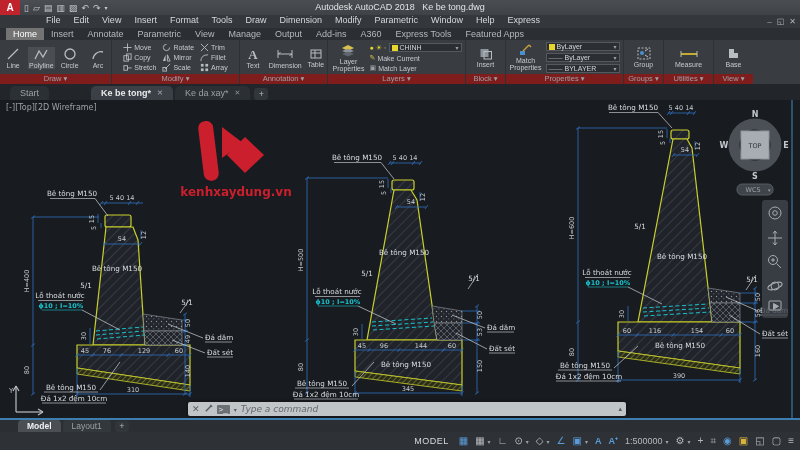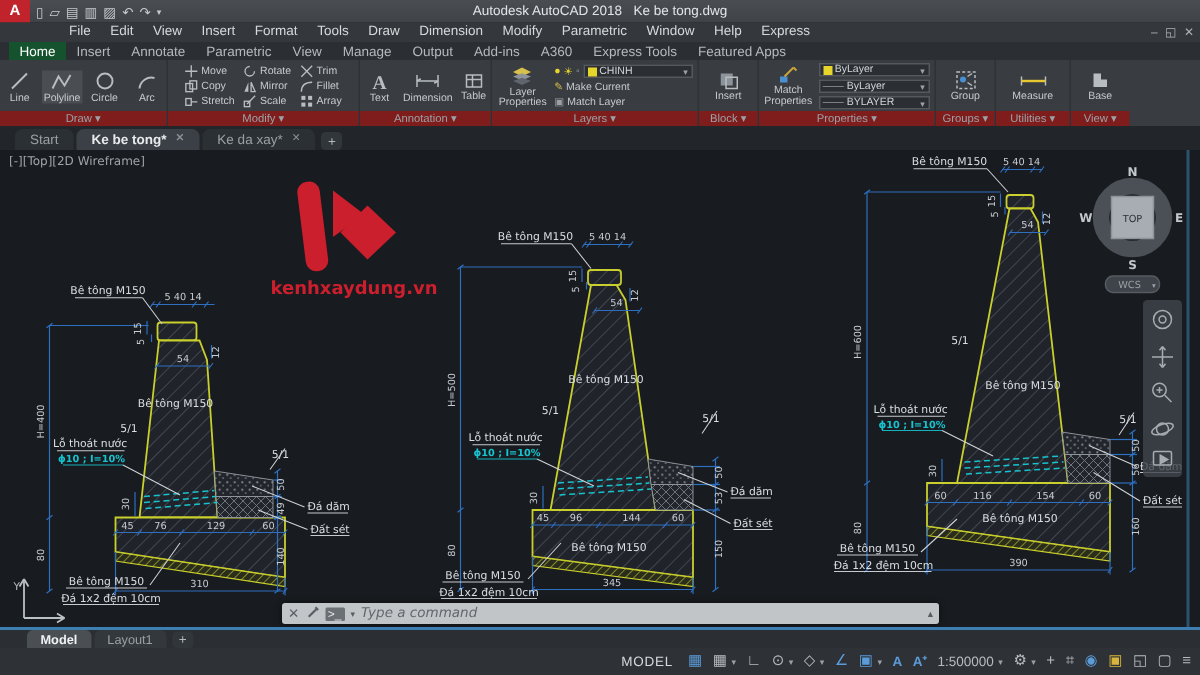--- a/index.html
+++ b/index.html
@@ -22,21 +22,21 @@
   .win-ctl { color:#d8dbdd; font-size:9px; letter-spacing:1px; }
   
   #menubar { position:absolute; left:0; top:15px; width:800px; height:13px; background:#34383c;
     display:flex; align-items:flex-start; padding-left:46px; gap:13px; font-size:9px; color:#d6d9db; }
   #menu-win { position:absolute; right:4px; top:15px; height:13px; color:#aeb2b6; font-size:8px;
     display:flex; gap:5px; align-items:center; }
   
   #ribbontabs { position:absolute; left:0; top:28px; width:800px; height:12px; background:#2b2f33;
     display:flex; align-items:flex-end; padding-left:6px; font-size:9px; color:#b4b9be; }
   .rtab { padding:1px 7px 1px 7px; cursor:default; }
-  .rtab.active { background:#14532d; color:#ffffff; }
+  .rtab.active { background:#737373; color:#ffffff; }
   
   #ribbon { position:absolute; left:0; top:40px; width:800px; height:44px; background:#393d41;
     display:flex; }
   .panel { height:44px; border-right:1px solid #2e3236; position:relative; flex:none; }
   .ptitle { position:absolute; left:0; right:0; bottom:0; height:10px; background:#7f1d1d;
     text-align:center; font-size:7.5px; color:#9ba1a7; line-height:10px; }
   .tools { position:absolute; left:0; top:1px; right:0; bottom:10px; display:flex;
     align-items:center; justify-content:center; gap:2px; }
   .bigbtn { display:flex; flex-direction:column; align-items:center; width:30px; font-size:7px;
     color:#c6cacd; gap:1px; text-align:center; line-height:7px; }
@@ -45,21 +45,21 @@
   .combo { background:#2b2f33; border:1px solid #55595d; height:9px; display:flex; align-items:center;
     font-size:7px; color:#d2d6d9; padding:0 2px; gap:2px; }
   .combo .caret { margin-left:auto; color:#9da2a7; font-size:6px; }
   .swatch { width:6px; height:6px; background:#e8d52c; flex:none; }
   svg.ic { display:block; }
   
   #filetabs { position:absolute; left:0; top:84px; width:800px; height:16px; background:#22262a;
     display:flex; align-items:flex-end; padding-left:10px; font-size:9px; }
   .ftab { height:14px; line-height:14px; padding:0 10px; color:#9aa0a5; background:#2b3035;
     border-radius:5px 5px 0 0; margin-right:2px; display:flex; align-items:flex-end; gap:6px; }
-  .ftab.active { background:#3a4045; color:#e8eaec; font-weight:bold; }
+  .ftab.active { background:#3a4045; color:#e8eaec; font-weight:bold;margin-left:40px; }
   .ftab .x { font-size:7px; color:#8a9095; }
   .newtab { width:14px; height:12px; background:#31363b; color:#b4b9be; border-radius:3px;
     text-align:center; line-height:12px; font-size:9px; margin-left:2px; }
   
   #canvas { position:absolute; left:0; top:100px; width:800px; height:318px; background:#181b1f; }
   
   #cmdbar { position:absolute; left:188px; top:402px; width:438px; height:14px;
     background:#c2c5c8; border-radius:2px; display:flex; align-items:center; font-size:9px; gap:4px;
     padding:0 4px; box-shadow:0 0 4px rgba(0,0,0,.5); }
   .cmd-ic { color:#595d61; font-size:9px; }

